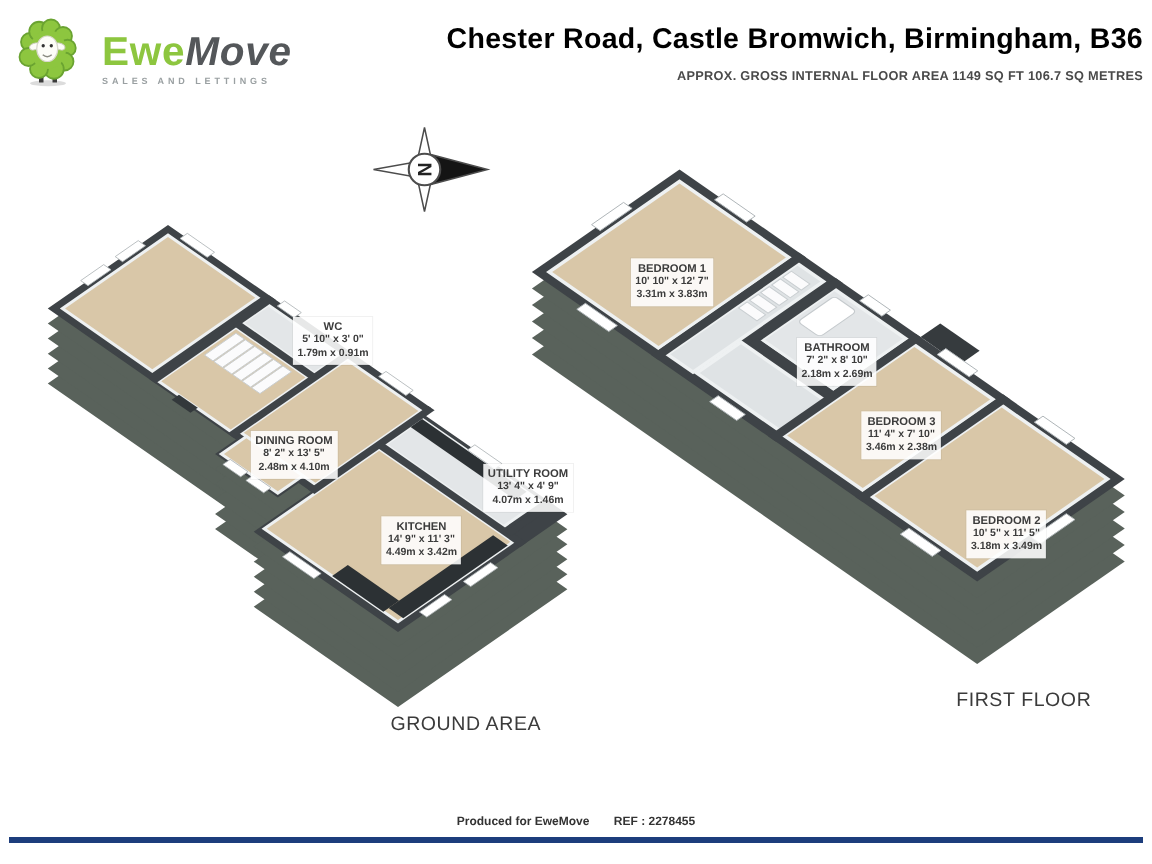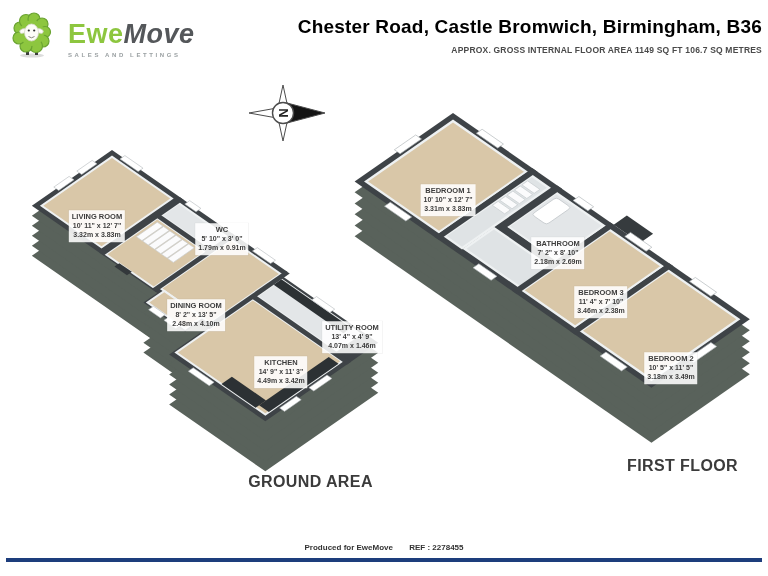--- a/index.html
+++ b/index.html
@@ -15,25 +15,25 @@
   .page-title{position:absolute;right:6px;top:16px;width:600px;text-align:right;
               font-size:19px;font-weight:bold;color:#000000;letter-spacing:.2px;}
   .page-subtitle{position:absolute;right:6px;top:45px;width:600px;text-align:right;
                  font-size:8.5px;font-weight:bold;color:#4a4a4a;letter-spacing:.2px;}
   
   svg.plan{position:absolute;}
   
   .room-label{position:absolute;transform:translate(-50%,-50%);z-index:5;
       background:rgba(255,255,255,.88);padding:2px 3px;text-align:center;
       font-weight:bold;color:#3c3c3c;line-height:1.28;white-space:nowrap;
-      box-shadow:0 0 0 .5px rgba(0,0,0,.07);margin-top:12px;}
+      box-shadow:0 0 0 .5px rgba(0,0,0,.07);}
   .rl-name{font-size:7.5px;}
   .rl-ft,.rl-m{font-size:7px;}
   .floor-label{position:absolute;transform:translate(-50%,-50%);z-index:5;
-      font-size:16px;font-weight:bold;color:#3b3b3b;letter-spacing:.4px;white-space:nowrap;padding-left:31px;}
+      font-size:13px;font-weight:normal;color:#3b3b3b;letter-spacing:.4px;white-space:nowrap;padding-left:31px;}
   
   .footer{position:absolute;left:0;right:0;top:543px;text-align:center;z-index:5;
       font-size:8px;font-weight:bold;color:#333;}
   .footer span{display:inline-block;margin:0 7px;}
   .bottom-rule{position:absolute;left:6px;right:6px;top:558px;height:4px;background:#1d3d7c;}
 </style>
 </head>
 <body>
 
 <div class="page">
@@ -187,25 +187,20 @@
         <rect x="292" y="-3.5" width="26" height="7"></rect>
         <rect x="-3.5" y="42" width="7" height="26"></rect>
         <rect x="358.5" y="44" width="7" height="28"></rect>
         <rect x="40" y="116.5" width="26" height="7"></rect>
         <rect x="148" y="116.5" width="22" height="7"></rect>
         <rect x="303" y="116.5" width="26" height="7"></rect>
       </g>
     </g>
   </svg>
 
-  <div class="room-label" style="left:97px;top:214px">
-    <div class="rl-name">LIVING ROOM</div>
-    <div class="rl-ft">10' 11" x 12' 7"</div>
-    <div class="rl-m">3.32m x 3.83m</div>
-  </div>
   <div class="room-label" style="left:222px;top:227px">
     <div class="rl-name">WC</div>
     <div class="rl-ft">5' 10" x 3' 0"</div>
     <div class="rl-m">1.79m x 0.91m</div>
   </div>
   <div class="room-label" style="left:196px;top:303px">
     <div class="rl-name">DINING ROOM</div>
     <div class="rl-ft">8' 2" x 13' 5"</div>
     <div class="rl-m">2.48m x 4.10m</div>
   </div>

